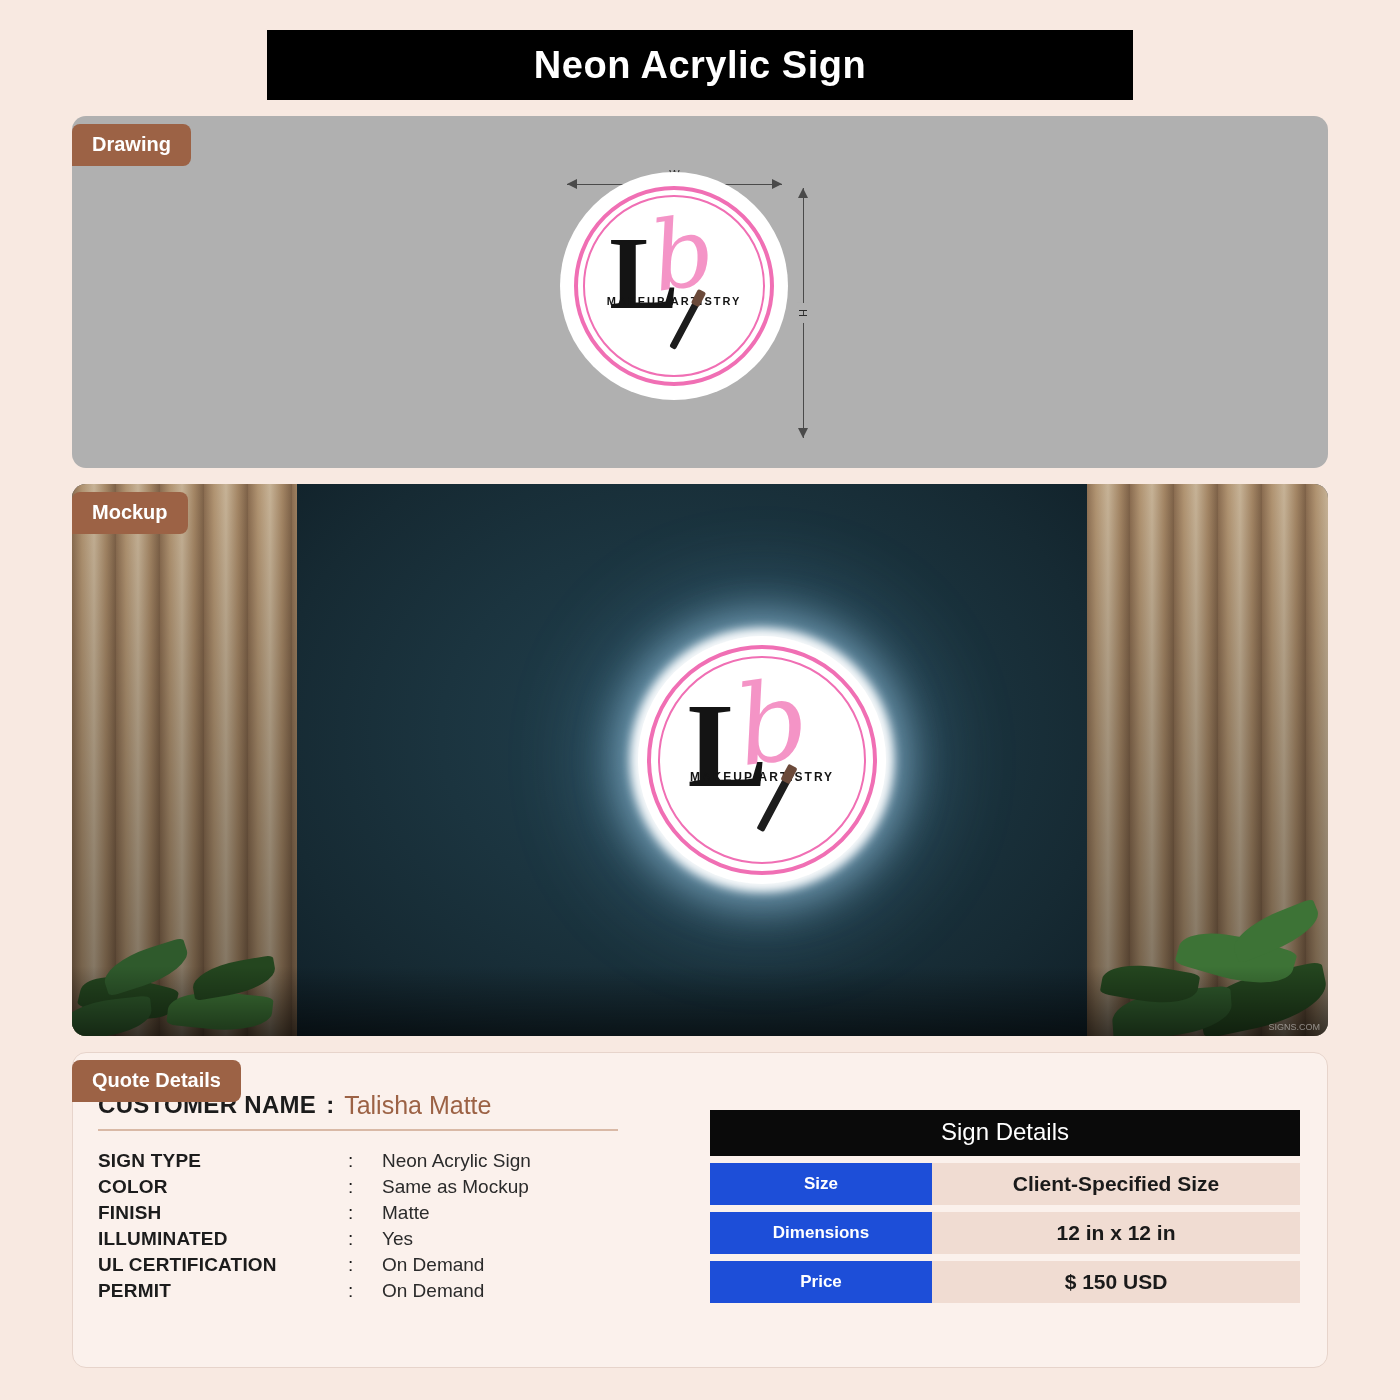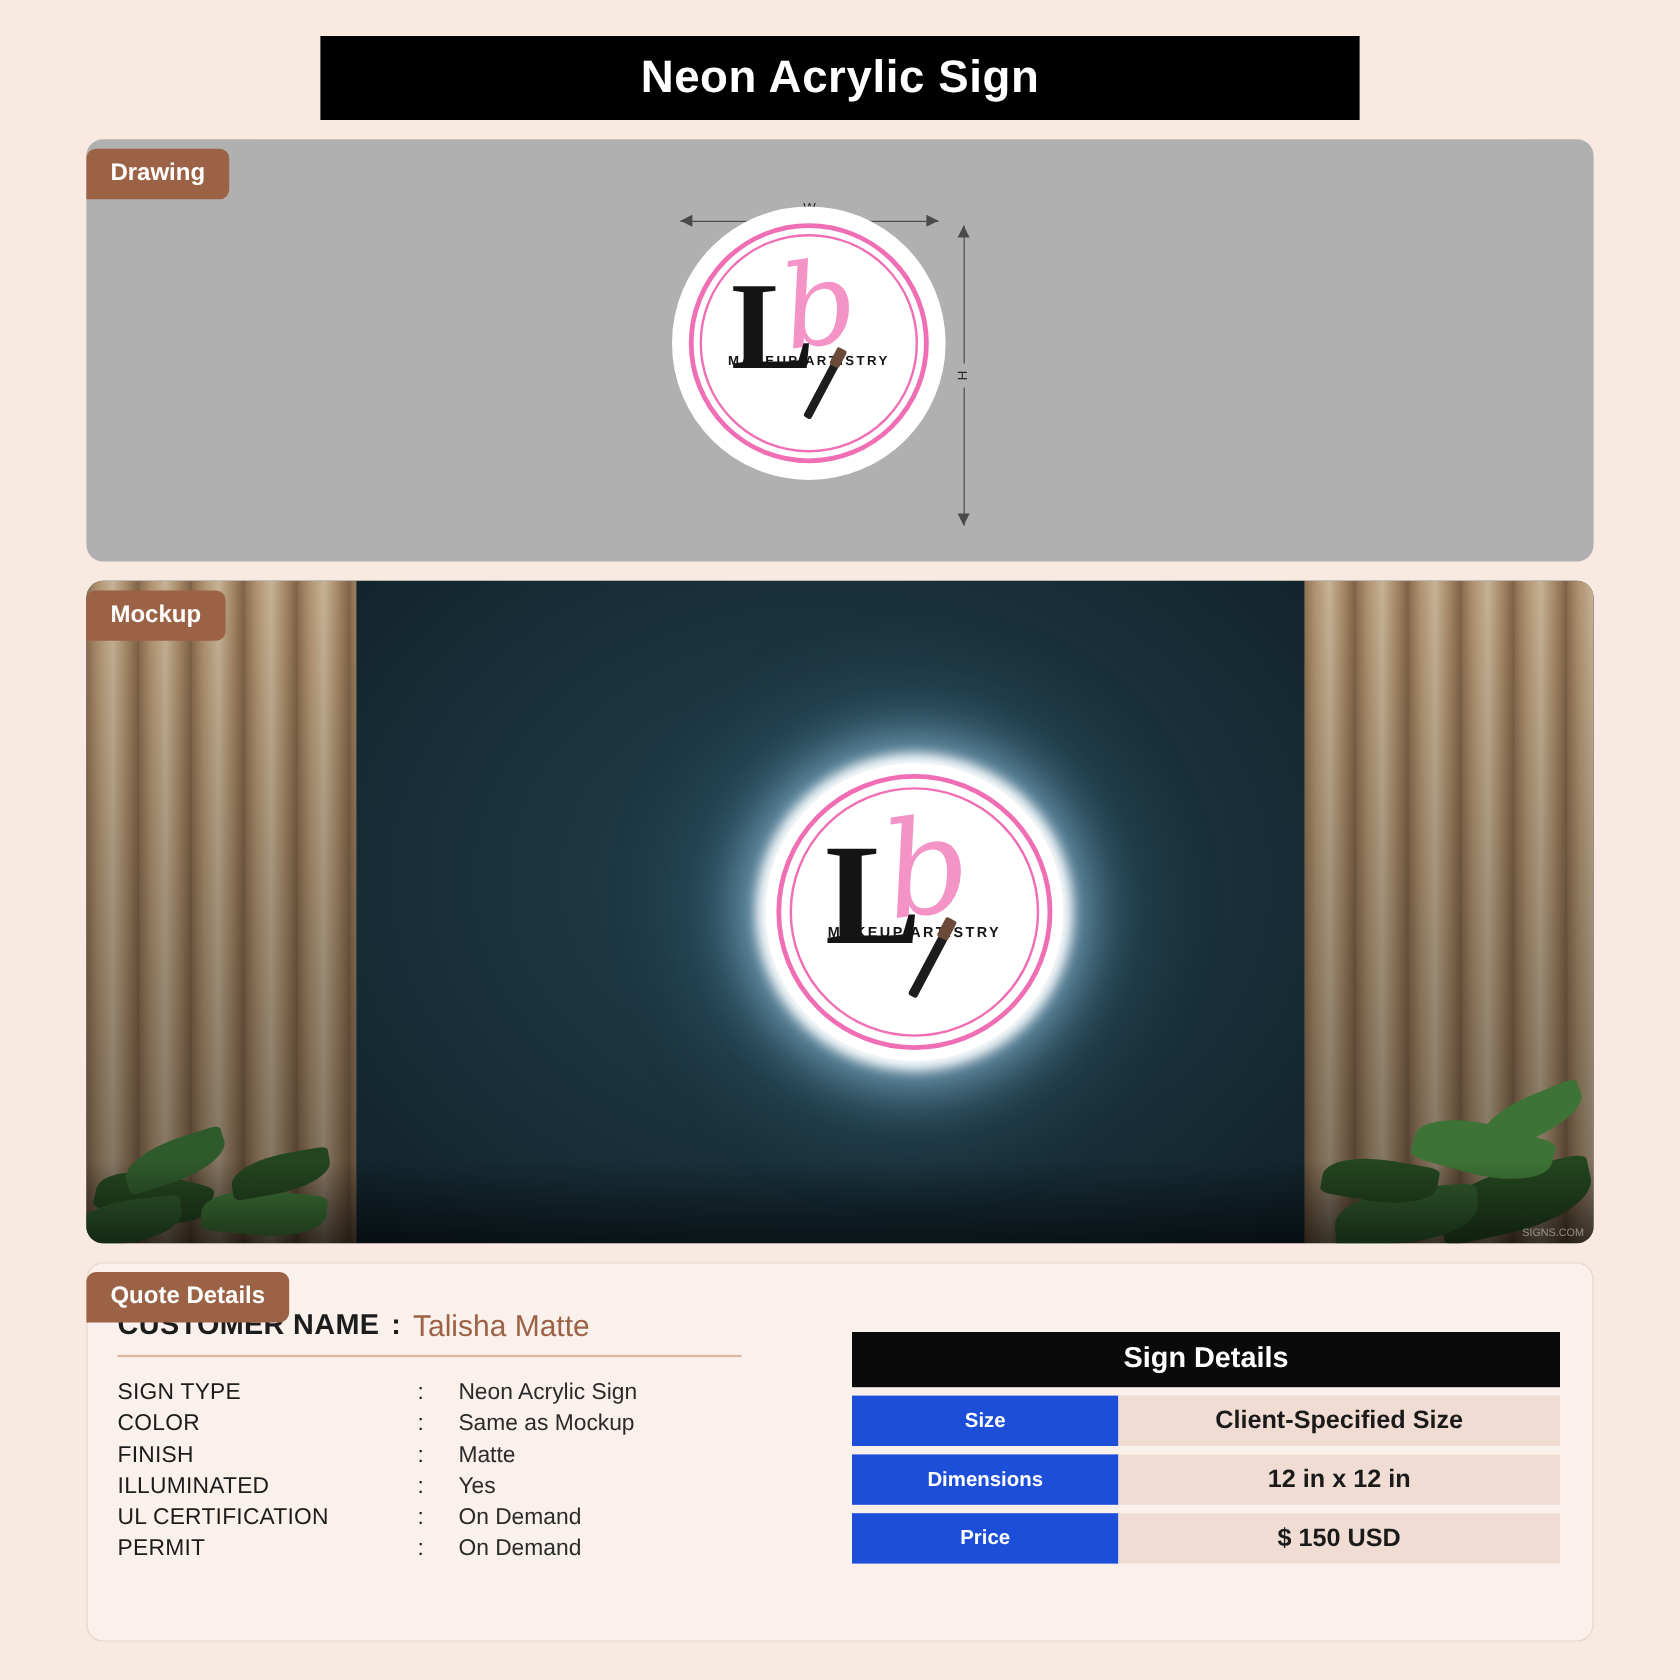--- a/index.html
+++ b/index.html
@@ -265,35 +265,35 @@
   }
 
   .spec-table {
     position: absolute;
     left: 98px; top: 1148px;
     width: 560px;
     border-collapse: collapse;
   }
   .spec-table td { padding: 2px 0; vertical-align: top; }
   .spec-key {
-    font-size: 19px; font-weight: normal; color: #1c1c1c; width: 250px; letter-spacing: .2px;
+    font-size: 19px; font-weight: bold; color: #1c1c1c; width: 250px; letter-spacing: .2px;
   }
   .spec-colon { font-size: 19px; color: #1c1c1c; width: 34px; text-align: left; }
   .spec-val { font-size: 19px; color: #2b2b2b; }
 
   .sign-details {
     position: absolute;
     left: 710px; top: 1110px;
     width: 590px;
   }
   .sd-header {
     background: #0a0a0a;
     color: #fff;
     font-size: 24px;
-    font-weight: bold;
+    font-weight: normal;
     text-align: center;
     padding: 8px 0 10px;
   }
   .sd-row {
     display: flex;
     margin-top: 7px;
     height: 42px;
   }
   .sd-key {
     width: 222px;

